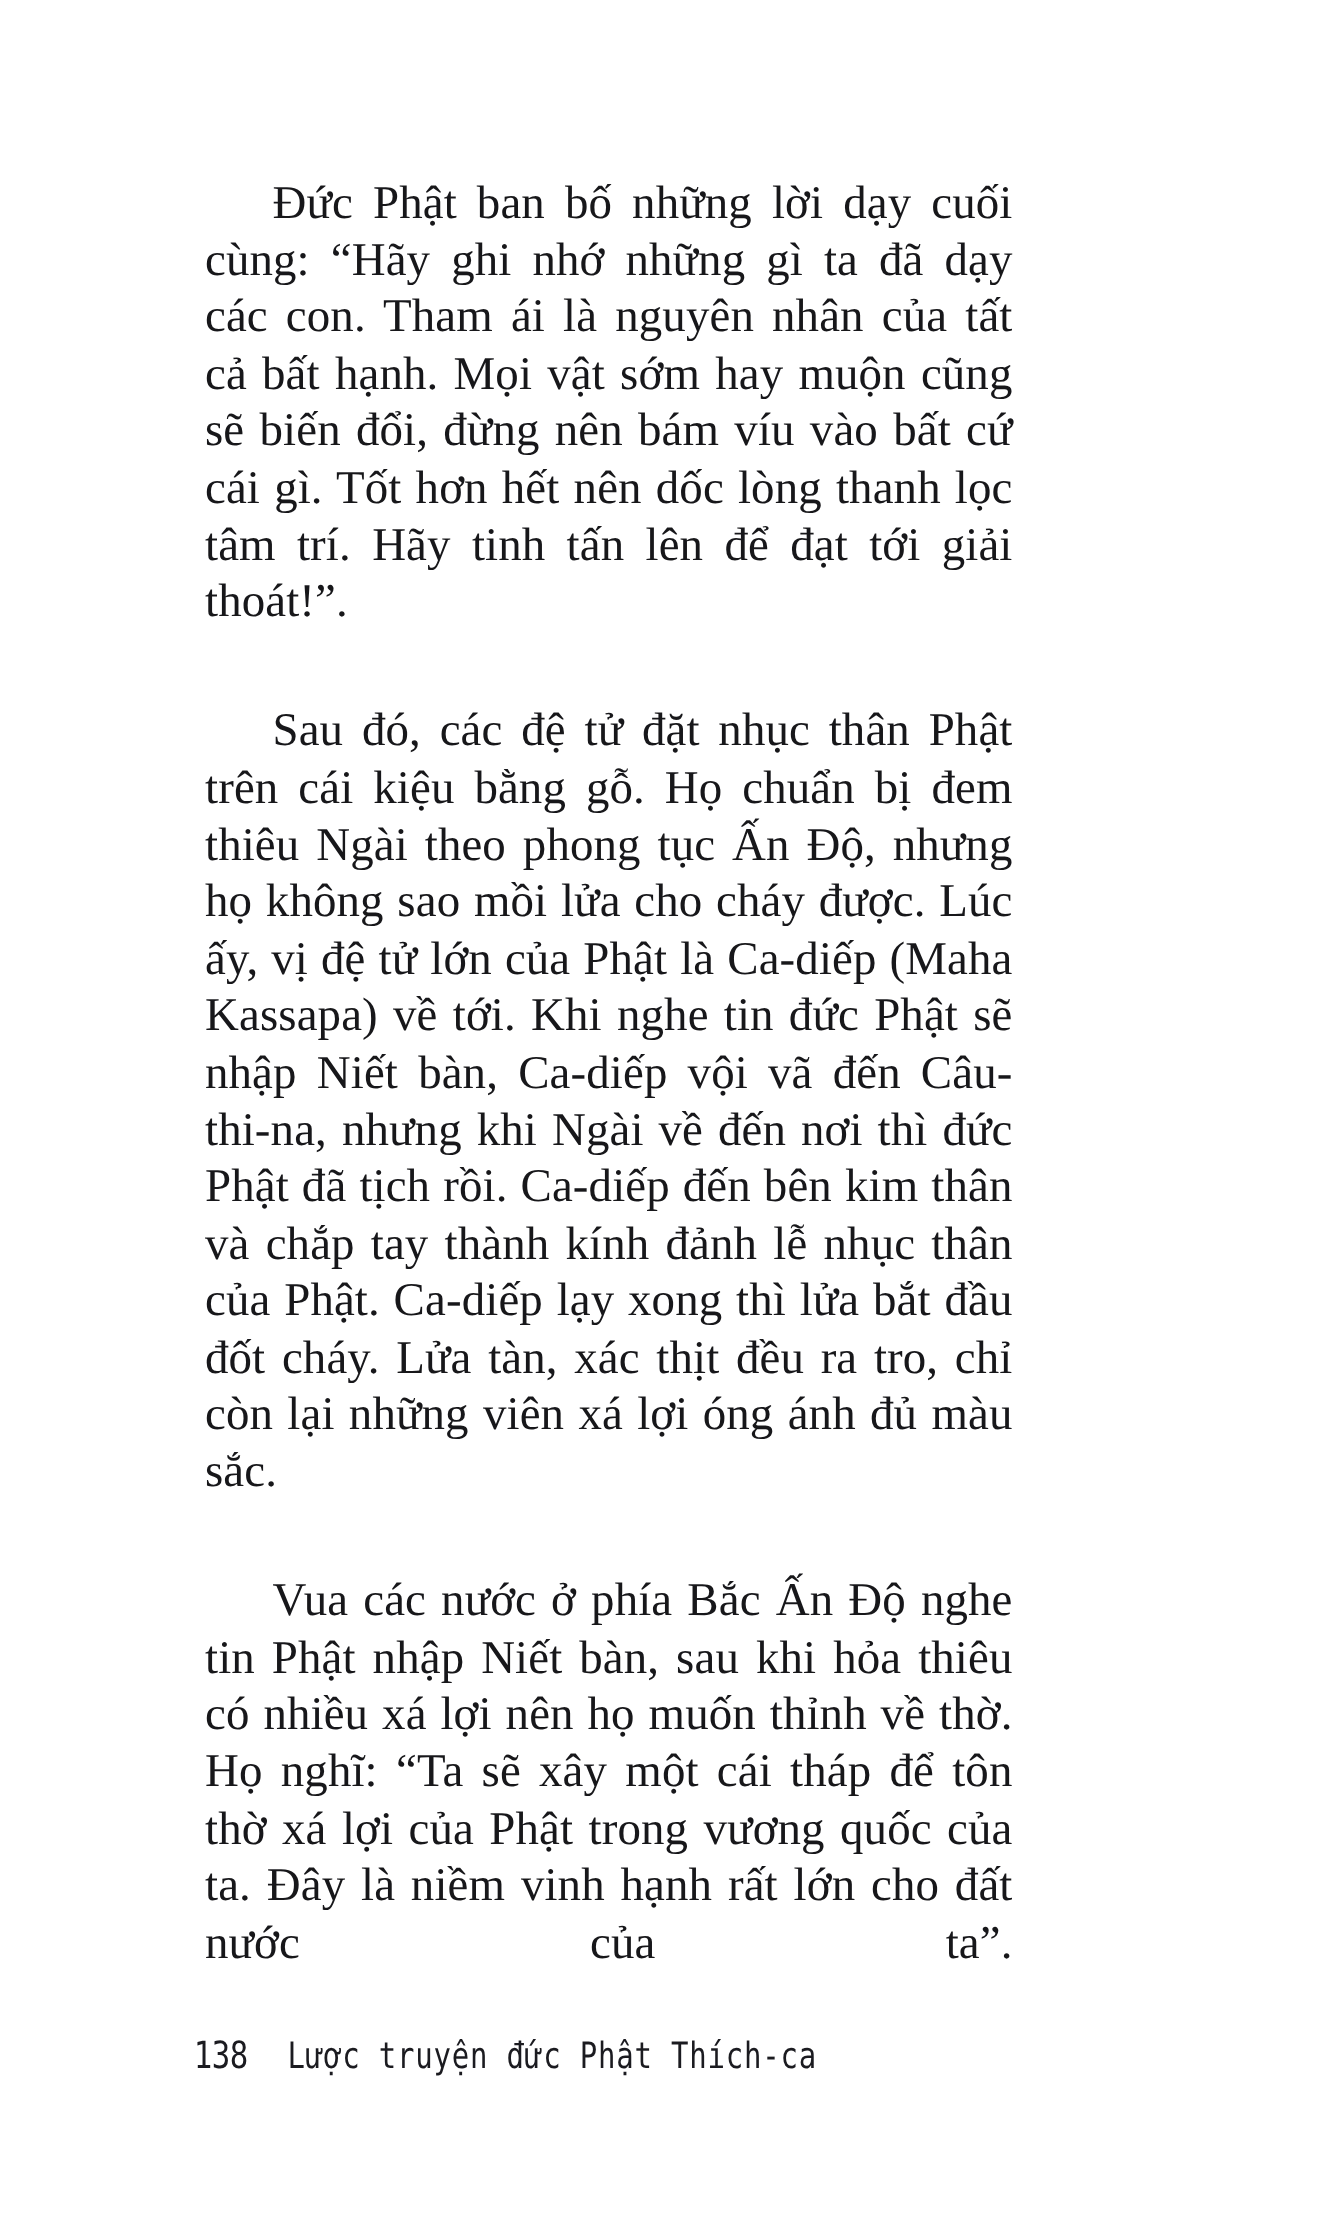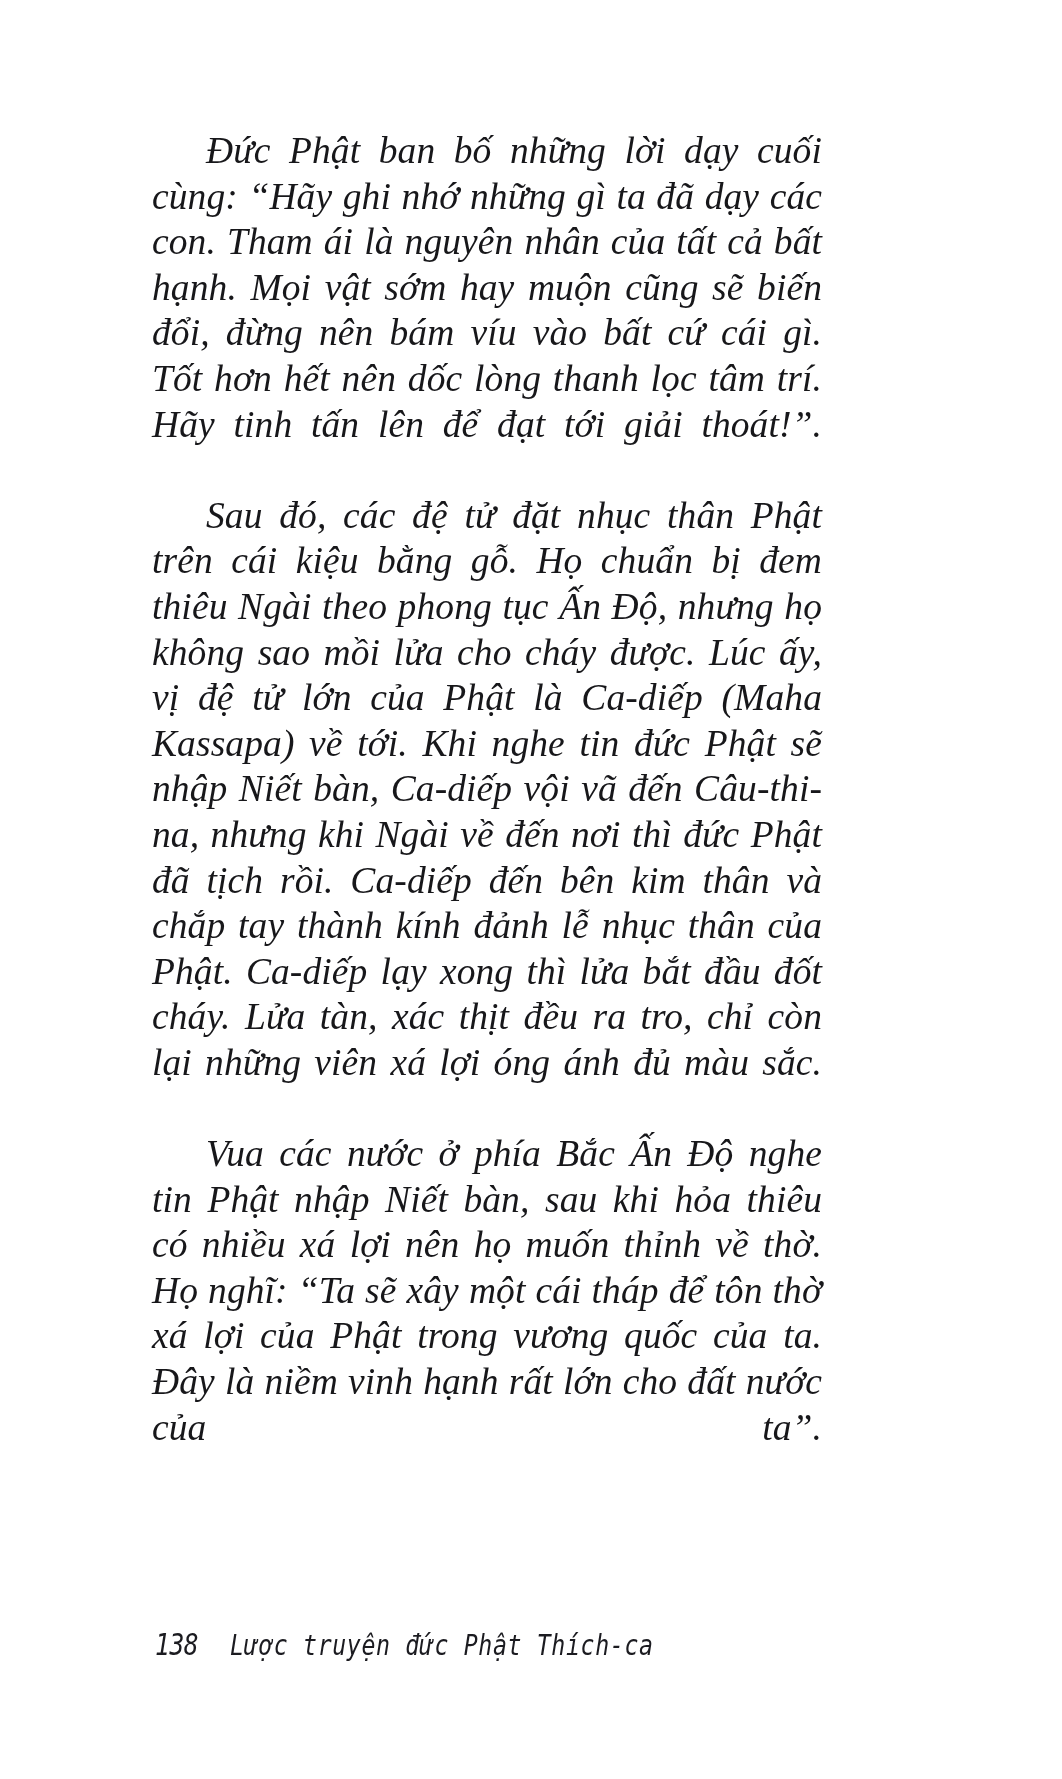--- a/index.html
+++ b/index.html
@@ -27,50 +27,48 @@
 
   
   .text-column {
     position: absolute;
     left: 152px;
     top: 128px;
     width: 670px;
   }
 
   .para {
-    margin: 0;
+    margin: 12px;
     text-align: justify;
     text-justify: inter-word;
     text-indent: 54px;
     font-size: 37.5px;
     line-height: 45.6px;
     letter-spacing: 0.1px;
     word-spacing: 0.5px;
     color: #17171a;
-    font-style: italic;
     -webkit-font-smoothing: antialiased;
   }
 
   
   .para::after {
     content: "";
     display: inline-block;
     width: 100%;
   }
 
   
   .footer {
     position: absolute;
     left: 155px;
     top: 1627px;
     display: flex;
     align-items: baseline;
     gap: 22px;
     white-space: nowrap;
-    font-style: italic;
   }
   .footer .folio {
     font-family: "DejaVu Sans Mono", "Liberation Mono", monospace;
     font-size: 30px;
     letter-spacing: -0.5px;
     color: #1b1b20;
     transform: scaleX(0.82);
     transform-origin: left center;
     display: inline-block;
   }

